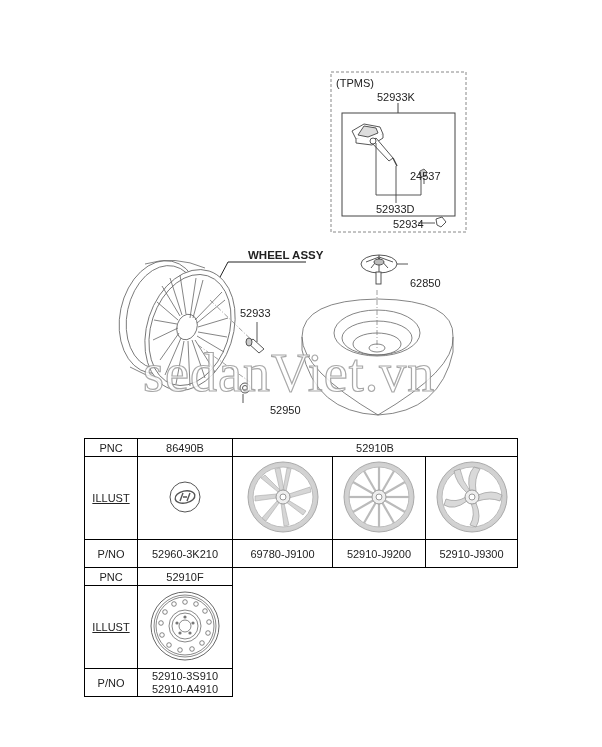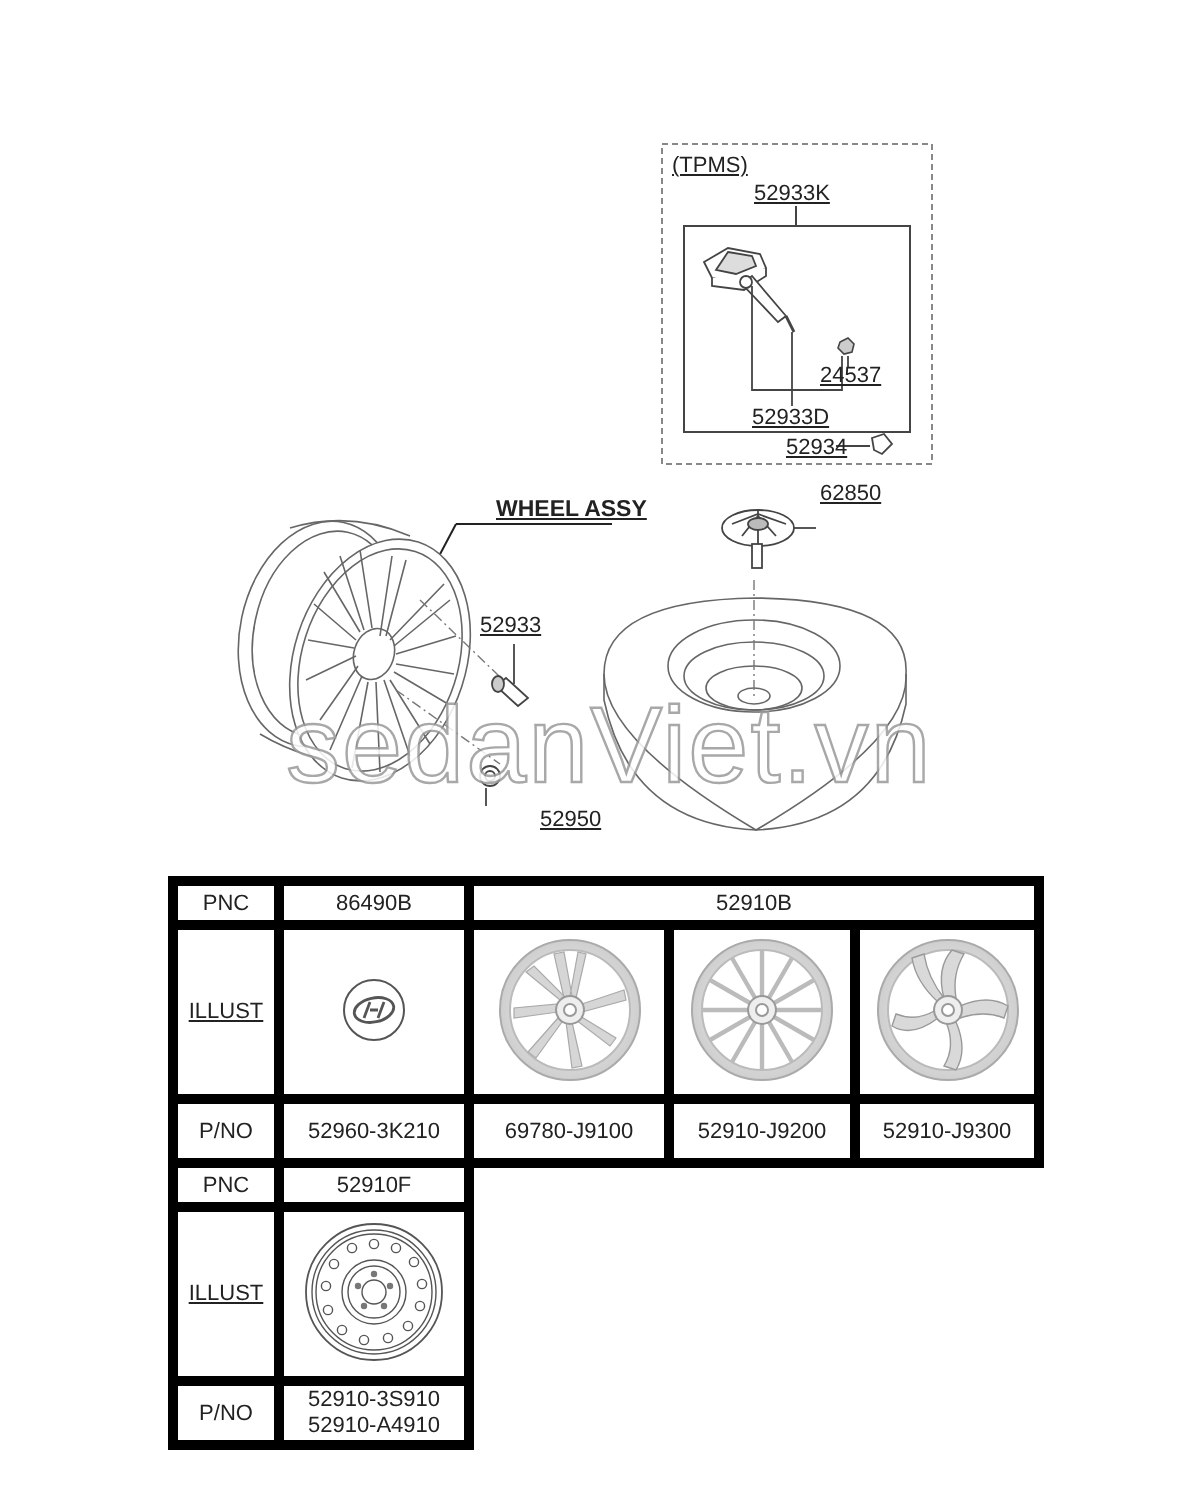--- a/index.html
+++ b/index.html
@@ -1,25 +1,25 @@
 <!DOCTYPE html>
 <html><head>
 <meta charset="utf-8">
 <style>
   html, body { margin: 0; padding: 0; background: #ffffff; }
   body { width: 602px; height: 747px; position: relative; overflow: hidden;
          font-family: "Liberation Sans", sans-serif; color: #1a1a1a; }
-  .lbl { position: absolute; font-size: 11px; line-height: 12px; white-space: nowrap; color: #222; text-decoration: underline; }
+  .lbl { position: absolute; font-size: 11px; line-height: 12px; white-space: nowrap; color: #222; }
   .wheel-assy-label { font-weight: bold; font-size: 11.5px; }
   svg.diagram { position: absolute; left: 0; top: 0; }
   .watermark { position: absolute; left: 143px; top: 345px; font-size: 54px; line-height: 56px;
                color: #ffffff; -webkit-text-stroke: 1.2px #9a9a9a; letter-spacing: 1px;
-               font-family: Liberation Sans, sans-serif; opacity: 0.85; pointer-events: none; }
+               font-family: Liberation Serif, serif; opacity: 0.85; pointer-events: none; }
   table.parts { position: absolute; left: 84px; top: 438px; border-collapse: collapse; }
-  table.parts td { border: 5px solid #000000; text-align: center; font-size: 11px; color: #222;
+  table.parts td { border: 1px solid #000000; text-align: center; font-size: 11px; color: #222;
                    padding: 0; vertical-align: middle; }
   table.parts td.empty { border: none; }
   .row-pnc td { height: 17px; }
   .row-illust td { height: 82px; text-decoration: underline; }
   .row-pno td { height: 27px; margin-left: 48px; }
   .pno2 { line-height: 13px; }
 </style>
 </head>
 <body>
 
@@ -101,28 +101,28 @@
     <ellipse cx="379" cy="264" rx="18" ry="9"></ellipse>
     <path d="M366 262 L379 257 L393 262 M371 268 L379 258 L388 268 M379 255 L379 272"></path>
     <ellipse cx="379" cy="262" rx="5" ry="3" fill="#bbb"></ellipse>
     <rect x="376" y="272" width="5" height="12"></rect>
   </g>
   <line x1="397" y1="264" x2="408" y2="264" stroke="#444" stroke-width="0.9"></line>
 </svg>
 
 <div class="lbl" style="left:336px;top:77px;">(TPMS)</div>
 <div class="lbl" style="left:377px;top:91px;">52933K</div>
-<div class="lbl" style="left:410px;top:182px;">24537</div>
+<div class="lbl" style="left:410px;top:170px;">24537</div>
 <div class="lbl" style="left:376px;top:203px;">52933D</div>
 <div class="lbl" style="left:393px;top:218px;">52934</div>
 
 <div class="lbl wheel-assy-label" style="left:248px;top:249px;">WHEEL ASSY</div>
 <div class="lbl" style="left:240px;top:307px;">52933</div>
 <div class="lbl" style="left:226px;top:404px;margin-left:44px;">52950</div>
-<div class="lbl" style="left:410px;top:241px;">62850</div>
+<div class="lbl" style="left:410px;top:277px;">62850</div>
 
 <div class="watermark">sedanViet.vn</div>
 
 <table class="parts">
   <colgroup>
     <col style="width:53px">
       <col style="width:95px">
       <col style="width:100px">
       <col style="width:93px">
       <col style="width:92px">

